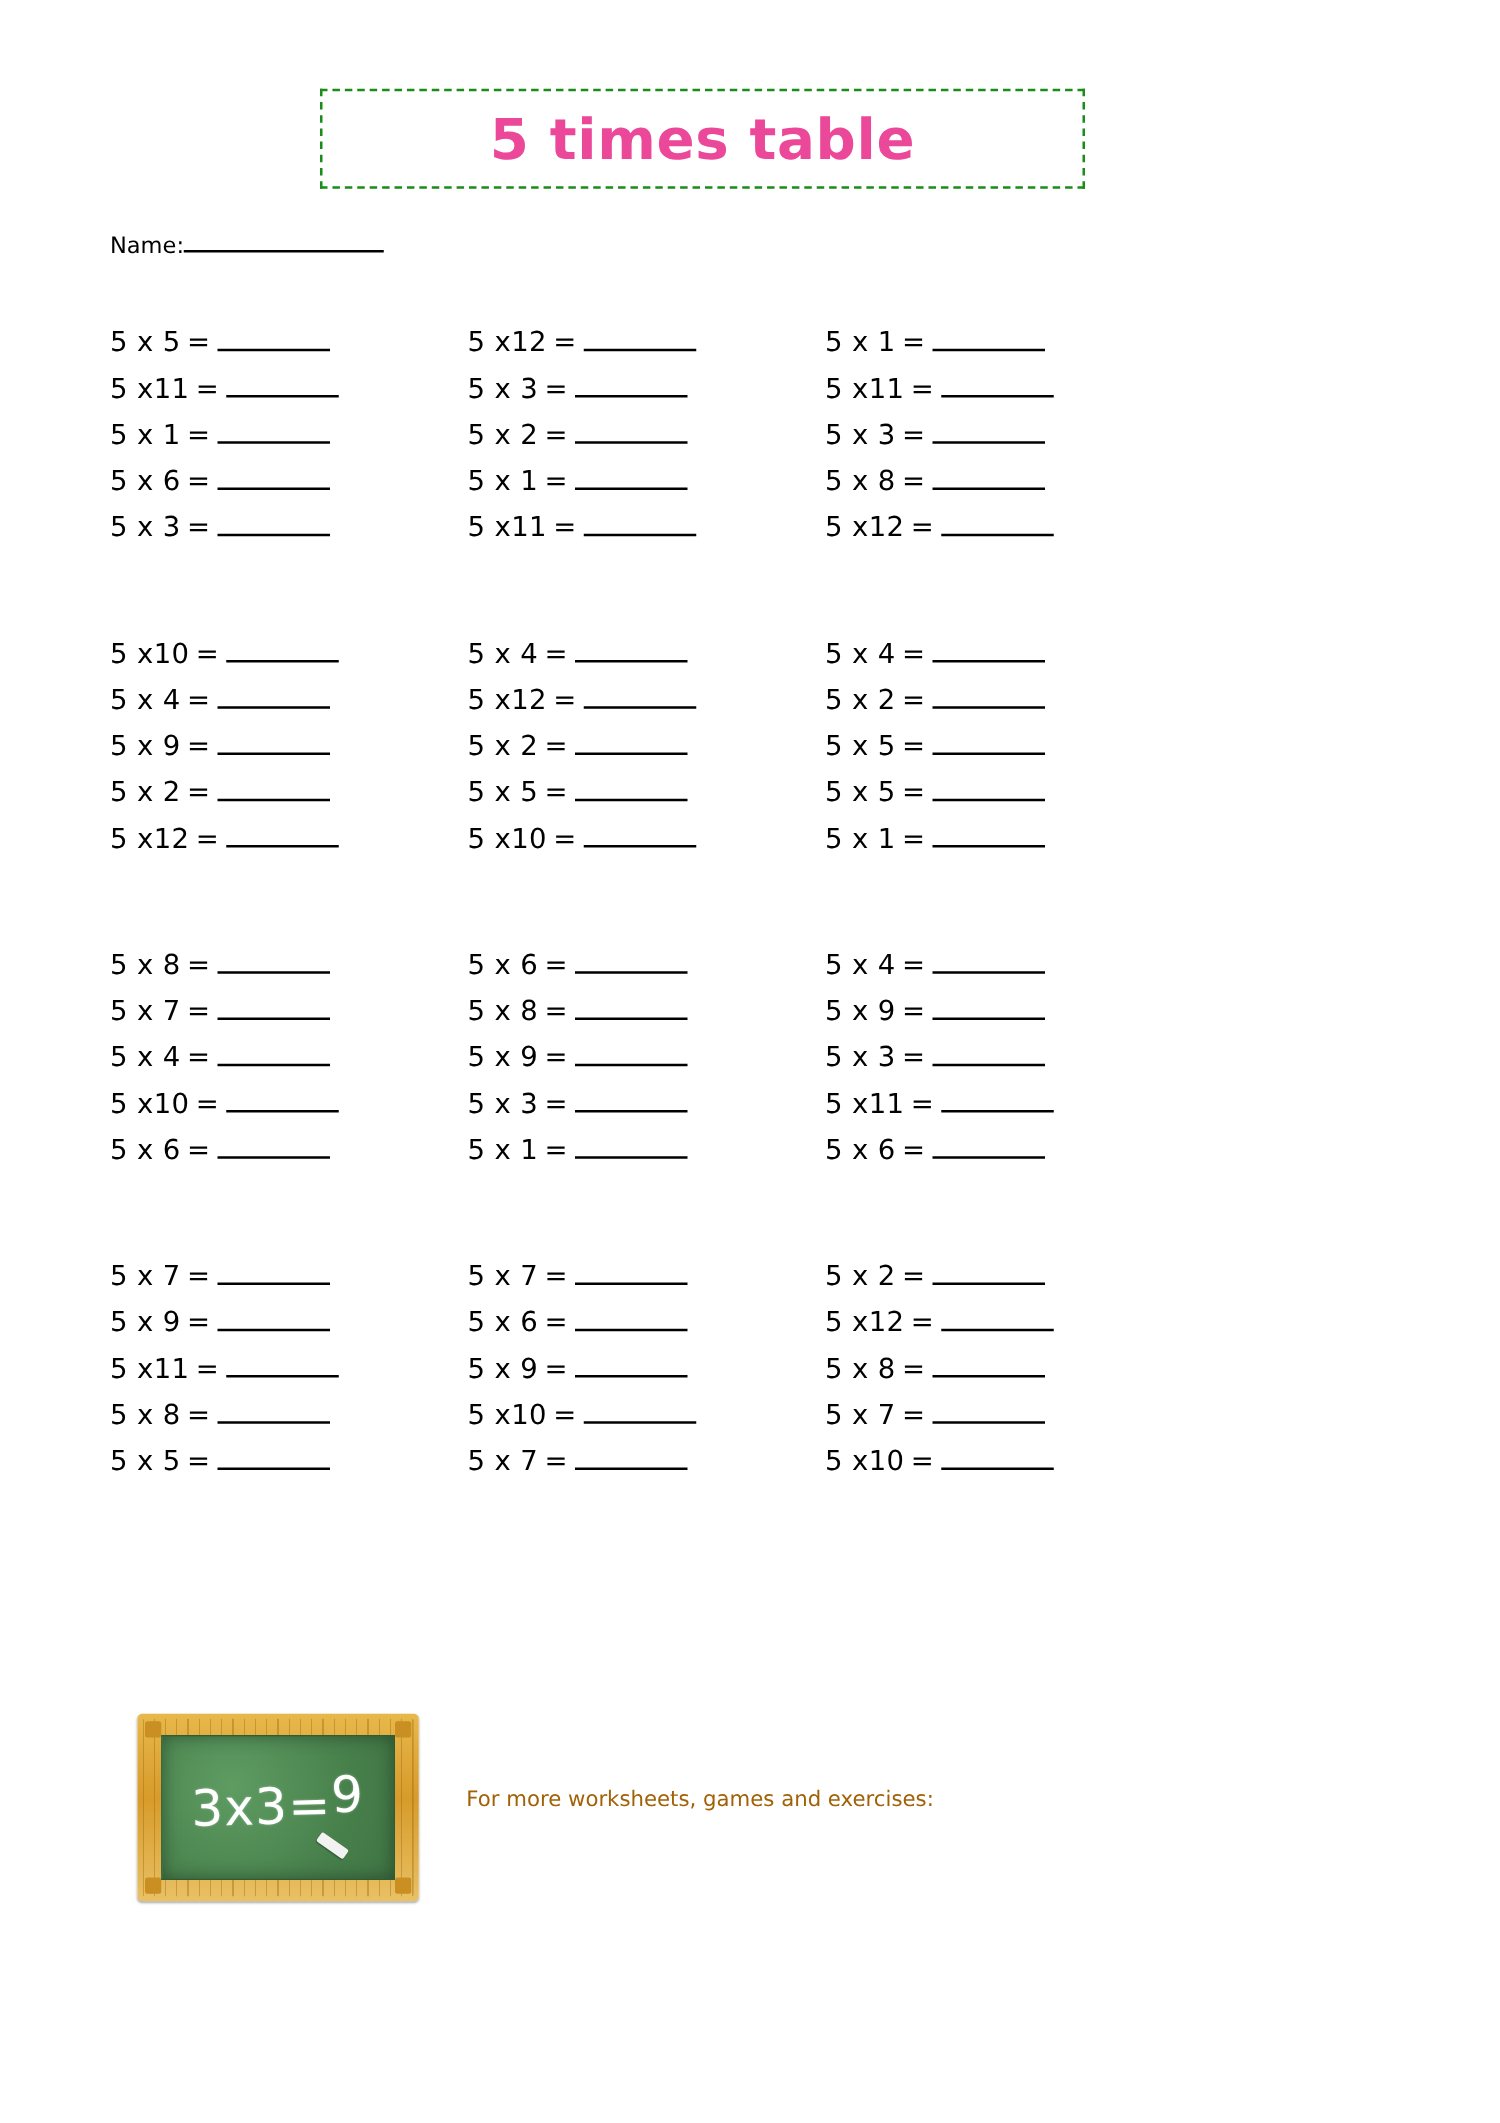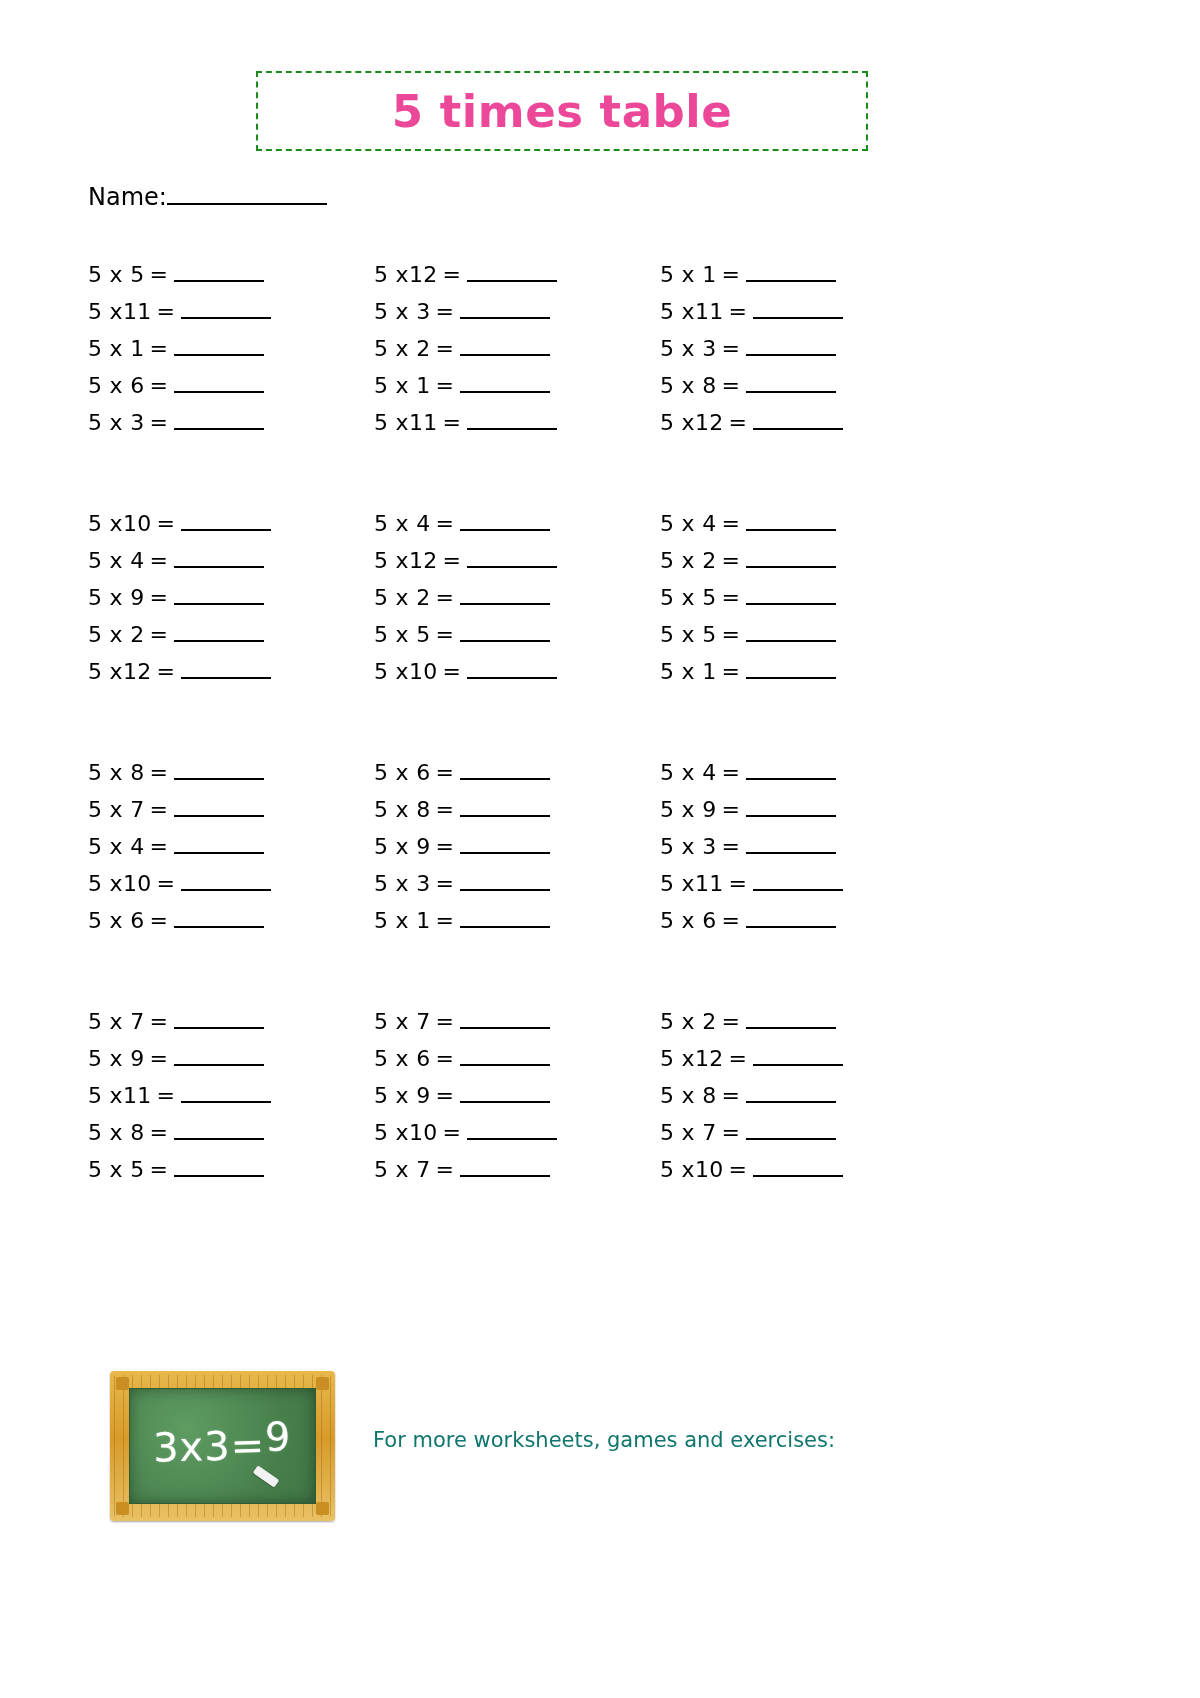--- a/index.html
+++ b/index.html
@@ -37,21 +37,21 @@
     color: #ec4899;
   }
 
   
   .name-row {
     position: absolute;
     left: 88px;
     top: 183px;
     display: flex;
     align-items: baseline;
-    font-size: 24px;
+    font-size: 18px;
   }
   .name-label { white-space: pre; }
   .name-blank {
     display: inline-block;
     width: 160px;
     border-bottom: 2px solid #000;
     height: 17px;
     margin-left: 0px;
   }
 
@@ -165,22 +165,22 @@
   }
   .corner.tl { left: 6px; top: 6px; }
   .corner.tr { right: 6px; top: 6px; }
   .corner.bl { left: 6px; bottom: 6px; }
   .corner.br { right: 6px; bottom: 6px; }
 
   .footer-text {
     margin-left: 38px;
   }
   .footer-line1 {
-    font-size: 21px;
-    color: #0f766e;
+    font-size: 17px;
+    color: #a16207;
     margin-bottom: 12px;
   }
   .footer-line2 {
     font-size: 25px;
     font-weight: bold;
     color: #000;
   }
 </style>
 </head>
 <body>

